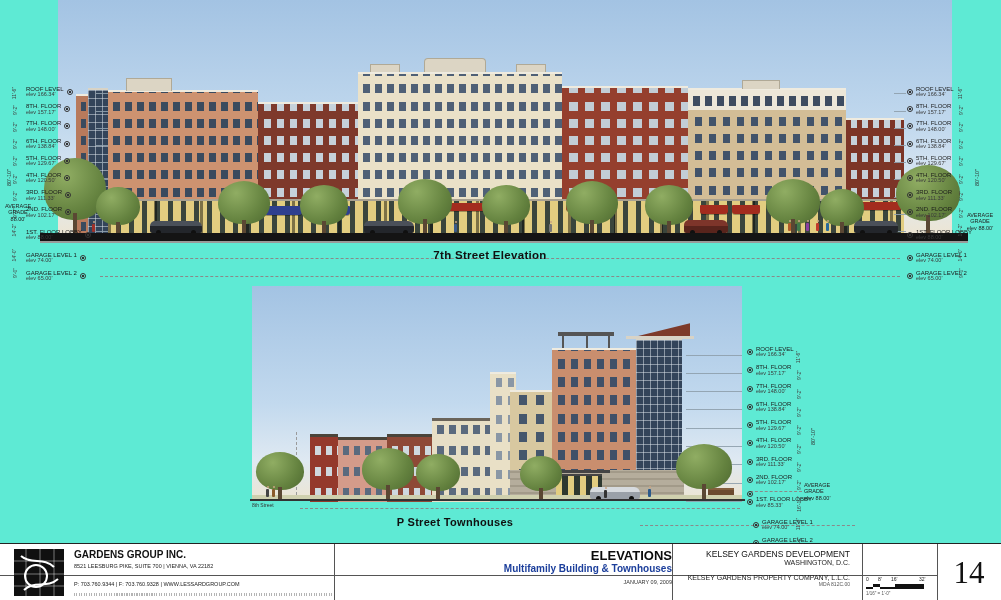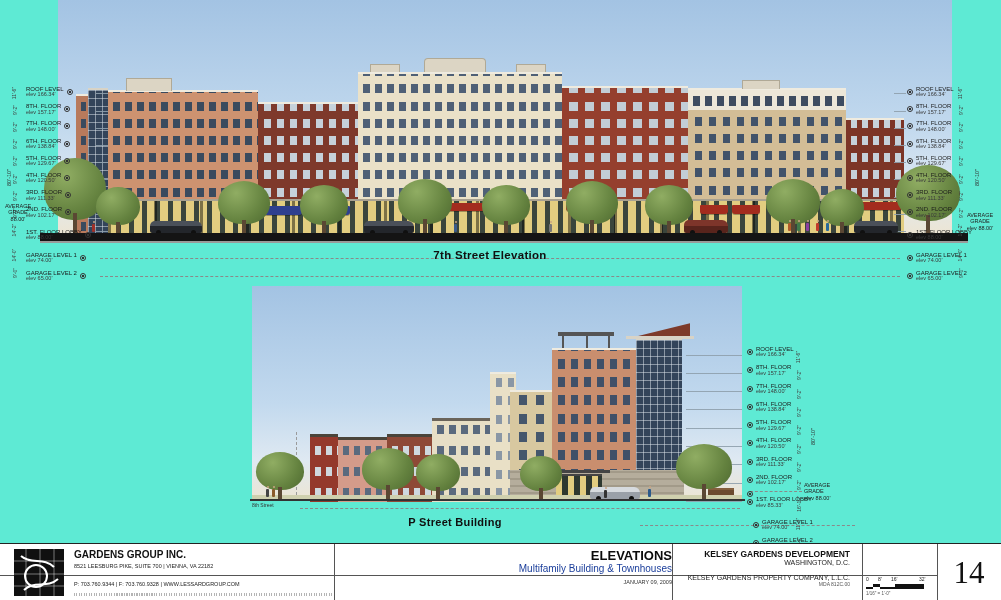--- a/index.html
+++ b/index.html
@@ -66,24 +66,24 @@
   .tb{position:absolute;left:0;top:543px;width:1001px;height:57px;border-top:1.6px solid #222;background:#fff;z-index:8;}
   .tb .vd{position:absolute;top:0;width:0;height:57px;border-left:1px solid #555;}
   .tb .hd{position:absolute;left:0;top:31px;width:937px;border-top:1px solid #555;}
   .tb .firm-name{position:absolute;left:74px;top:5px;font-size:10px;font-weight:bold;color:#111;}
   .tb .firm-addr{position:absolute;left:74px;top:19px;font-size:5.5px;color:#222;}
   .tb .firm-contact{position:absolute;left:74px;top:37px;font-size:5.5px;color:#222;}
   .micro{position:absolute;left:74px;top:49px;width:258px;height:3px;opacity:.55;
          background:repeating-linear-gradient(90deg,#777 0 1px,transparent 1px 2.5px);}
   .tb .ctr{position:absolute;left:334px;top:0;width:338px;height:57px;text-align:right;}
   .tb .ctitle{margin-top:4px;font-size:13px;font-weight:bold;color:#0c0c0c;}
-  .tb .csub{font-size:10px;font-weight:normal;}
+  .tb .csub{font-size:10px;font-weight:bold;}
   .tb .cdate{margin-top:5px;font-size:5.5px;color:#333;}
   .tb .cli{position:absolute;left:672px;top:0;width:184px;height:57px;text-align:right;}
-  .tb .cliname{margin-top:5px;margin-right:6px;font-size:8.5px;font-weight:bold;color:#111;}
+  .tb .cliname{margin-top:5px;margin-right:6px;font-size:8.5px;font-weight:normal;color:#111;}
   .tb .clicity{margin-right:6px;font-size:7px;color:#222;}
   .tb .cliowner{margin-top:8px;margin-right:6px;font-size:7px;color:#222;}
   .tb .clinum{margin-right:6px;font-size:5px;color:#555;}
   .sbwrap{position:absolute;left:866px;top:32px;width:66px;}
   .sb-ticks{position:relative;height:7px;}
   .sb-ticks span{position:absolute;font-size:5px;color:#222;}
   .sb-ticks span:nth-of-type(1){left:0;}
   .sb-ticks span:nth-of-type(2){left:12px;}
   .sb-ticks span:nth-of-type(3){left:25px;}
   .sb-ticks span:nth-of-type(4){left:53px;}
@@ -667,21 +667,21 @@
       </div>
     </div>
   <div class="odim" style="left:810px;top:445px">80'-10"</div>
   <div class="dash" style="left:750px;top:491px;width:52px"></div>
   <span class="tgt" style="position:absolute;left:744px;top:488px;z-index:6"></span>
   <div class="avg" style="left:804px;top:482px;width:42px;text-align:left">
     <div>AVERAGE GRADE</div>
     <div>elev 88.00'</div>
   </div>
 
-  <div class="etitle" style="left:255px;top:516px;width:400px;text-align:center;font-size:11px">P Street  Building</div>
+  <div class="etitle" style="left:255px;top:516px;width:400px;text-align:center;font-size:11px">P Street  Townhouses</div>
 
   <div class="tb">
     <div class="vd" style="left:334px"></div>
     <div class="vd" style="left:672px"></div>
     <div class="vd" style="left:862px"></div>
     <div class="vd" style="left:937px"></div>
     <div class="hd"></div>
 
     <svg style="position:absolute;left:14px;top:5px" width="50" height="47" viewBox="0 0 50 47">
       <rect width="50" height="47" fill="#101010"></rect>

